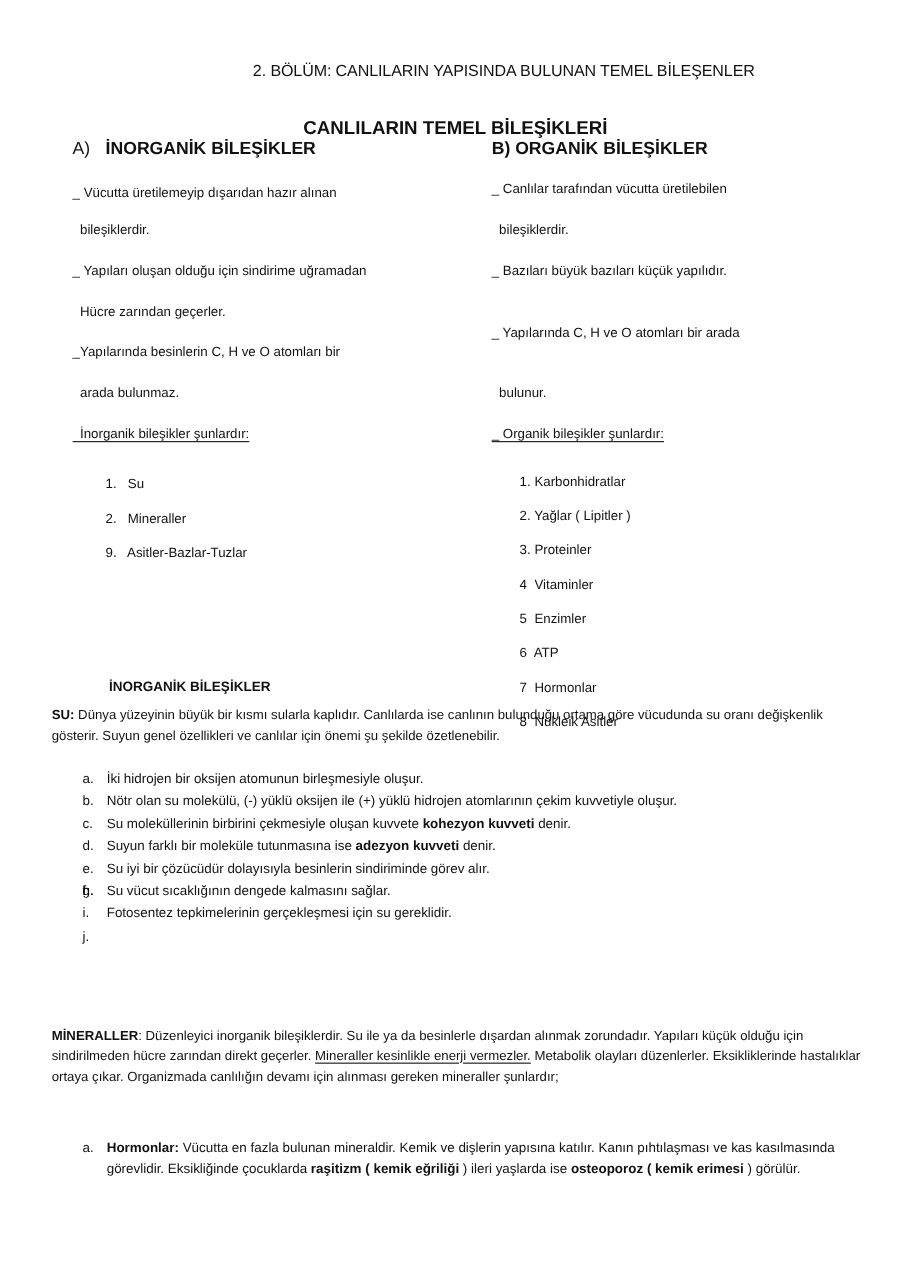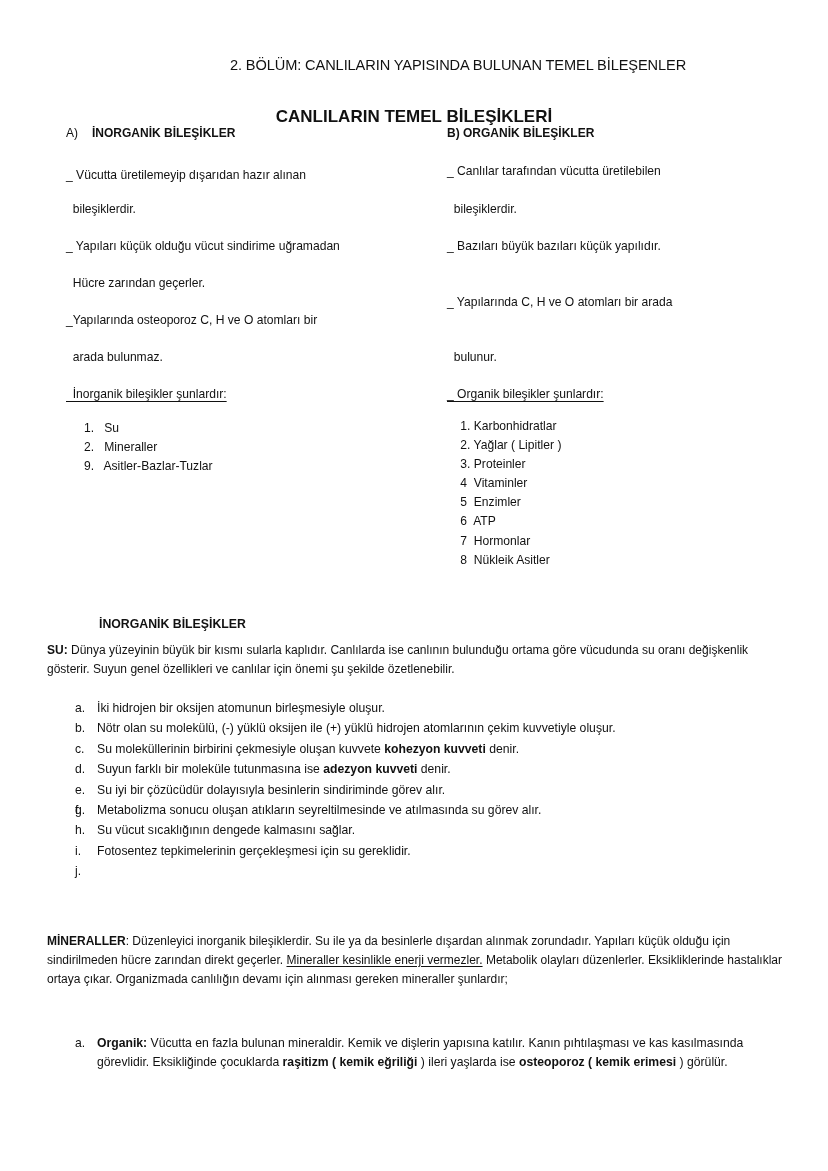--- a/index.html
+++ b/index.html
@@ -56,21 +56,21 @@
   .col {
     position: absolute;
     top: 0;
     font-size: 12.1px;
     line-height: 1.25;
   }
   .col-left  { left: 66px;  width: 380px; }
   .col-right { left: 447px; width: 360px; }
 
   .col-heading {
-    font-size: 12px;
+    font-size: 16px;
     font-weight: bold;
     margin: 0 0 0 0;
     white-space: nowrap;
   }
   .col-heading .lead {
     font-weight: normal;
     display: inline-block;
     min-width: 0;
   }
   .col-left .col-heading .lead { margin-right: 14px; }
@@ -84,21 +84,21 @@
     text-underline-offset: 2.5px;
     text-align: right;
   }
 
   .num-list {
     margin: 0;
     padding: 0;
     list-style: none;
   }
   .num-list li {
-    margin: 0;
+    margin: 12px;
     white-space: pre;
     line-height: 1.58;
   }
   .num-list.indent-left li { padding-left: 18px; }
 
   
   .abs { position: absolute; left: 0; }
 
   
   .section-heading {
@@ -158,24 +158,24 @@
 
   <div class="cols">
 
     <div class="col col-left">
       <div class="col-heading">
         <span class="lead">A)</span><span>İNORGANİK BİLEŞİKLER</span>
       </div>
 
       <p class="stmt abs" style="top:42px">_ Vücutta üretilemeyip dışarıdan hazır alınan</p>
       <p class="stmt abs" style="top:76px">  bileşiklerdir.</p>
-      <p class="stmt abs" style="top:113px">_ Yapıları küçük olduğu vücut sindirime uğramadan</p>
+      <p class="stmt abs" style="top:113px">_ Yapıları oluşan olduğu için sindirime uğramadan</p>
 
       <p class="stmt abs" style="top:150px">  Hücre zarından geçerler.</p>
-      <p class="stmt abs" style="top:187px">_Yapılarında osteoporoz C, H ve O atomları bir</p>
+      <p class="stmt abs" style="top:187px">_Yapılarında besinlerin C, H ve O atomları bir</p>
       <p class="stmt abs" style="top:224px">  arada bulunmaz.</p>
 
       <p class="stmt underlined abs" style="top:261px">  İnorganik bileşikler şunlardır:</p>
 
       <ul class="num-list indent-left abs" style="top:293px">
         <li>1.   Su</li>
         <li>2.   Mineraller</li>
         <li>9.   Asitler-Bazlar-Tuzlar</li>
       </ul>
     </div>
@@ -210,25 +210,25 @@
 
   <p class="para" id="su-para"><b>SU:</b><span> Dünya yüzeyinin büyük bir kısmı sularla kaplıdır. Canlılarda ise canlının bulunduğu ortama göre vücudunda su oranı değişkenlik gösterir. Suyun genel özellikleri ve canlılar için önemi şu şekilde özetlenebilir.</span></p>
 
   <ol class="alpha-list" id="su-list">
       <li><span class="marker">a.</span><span>İki hidrojen bir oksijen atomunun birleşmesiyle oluşur.</span></li>
       <li><span class="marker">b.</span><span>Nötr olan su molekülü, (-) yüklü oksijen ile (+) yüklü hidrojen atomlarının çekim kuvvetiyle oluşur.</span></li>
       <li><span class="marker">c.</span><span>Su moleküllerinin birbirini çekmesiyle oluşan kuvvete <b>kohezyon kuvveti</b> denir.</span></li>
       <li><span class="marker">d.</span><span>Suyun farklı bir moleküle tutunmasına ise <b>adezyon kuvveti</b> denir.</span></li>
       <li><span class="marker">e.</span><span>Su iyi bir çözücüdür dolayısıyla besinlerin sindiriminde görev alır.</span></li>
       <li><span class="marker">f.</span></li>
-      <li><span class="marker">g.</span><span>Metabolizma sonucu oluşan atıkların seyreltilmesinde ve atılmasında su görev alır.</span></li>
+      <li><span class="marker">g.</span></li>
       <li><span class="marker">h.</span><span>Su vücut sıcaklığının dengede kalmasını sağlar.</span></li>
       <li><span class="marker">i.</span><span>Fotosentez tepkimelerinin gerçekleşmesi için su gereklidir.</span></li>
       <li><span class="marker">j.</span></li>
     </ol>
 
   <p class="para" id="mineral-para"><b>MİNERALLER</b>: Düzenleyici inorganik bileşiklerdir. Su ile ya da besinlerle dışardan alınmak zorundadır. Yapıları küçük olduğu için sindirilmeden hücre zarından direkt geçerler. <u>Mineraller kesinlikle enerji vermezler.</u> Metabolik olayları düzenlerler. Eksikliklerinde hastalıklar ortaya çıkar. Organizmada canlılığın devamı için alınması gereken mineraller şunlardır;</p>
 
   <ol class="alpha-list" id="mineral-list">
-      <li><span class="marker">a.</span><span><b>Organik:</b> Vücutta en fazla bulunan mineraldir. Kemik ve dişlerin yapısına katılır. Kanın pıhtılaşması ve kas kasılmasında görevlidir. Eksikliğinde çocuklarda <b>raşitizm ( kemik eğriliği</b> ) ileri yaşlarda ise <b>osteoporoz ( kemik erimesi</b> ) görülür.</span></li>
+      <li><span class="marker">a.</span><span><b>Hormonlar:</b> Vücutta en fazla bulunan mineraldir. Kemik ve dişlerin yapısına katılır. Kanın pıhtılaşması ve kas kasılmasında görevlidir. Eksikliğinde çocuklarda <b>raşitizm ( kemik eğriliği</b> ) ileri yaşlarda ise <b>osteoporoz ( kemik erimesi</b> ) görülür.</span></li>
     </ol>
 
 </div>
 
 </body></html>

